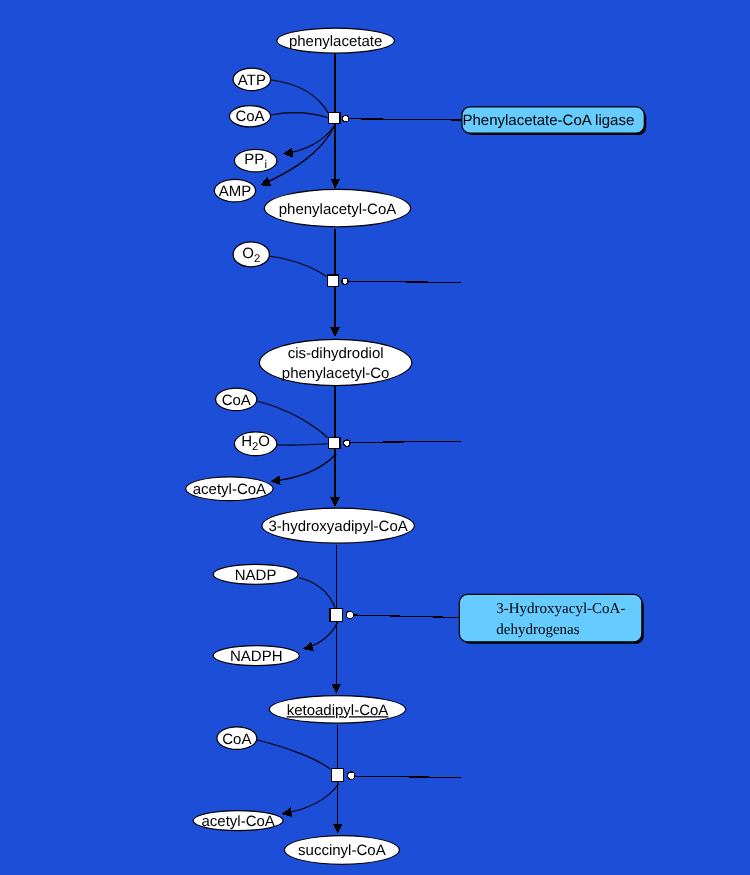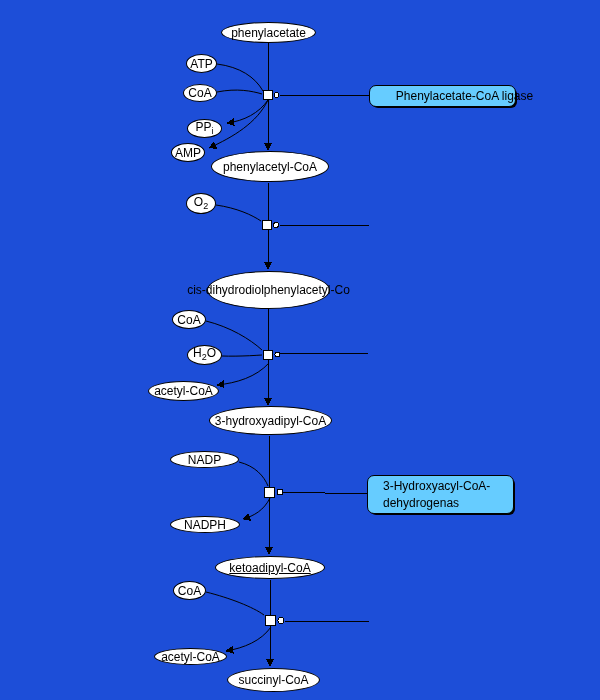--- a/index.html
+++ b/index.html
@@ -20,42 +20,41 @@
     background: #ffffff;
     border: 1px solid #000000;
     border-radius: 50%;
     display: flex;
     align-items: center;
     justify-content: center;
     white-space: nowrap;
     line-height: 1;
     text-align: center;
   }
-  .met.two-line { flex-direction: row; line-height: 16px; }
+  .met.two-line { flex-direction: column; line-height: 16px; }
   sub { font-size: 9px; line-height: 1; }
   .enz {
     position: absolute;
     box-sizing: border-box;
     background: #66CCFF;
     border: 1px solid #000000;
     border-radius: 7px;
     box-shadow: 2px 2px 0 -1px #000000;
     display: flex;
     align-items: center;
-    justify-content: center;
     white-space: nowrap;
     line-height: 1;
-    padding-left: 44px;
   }
   .enz.two-line {
     flex-direction: column;
     align-items: flex-start;
     justify-content: center;
-    padding-left: 15px;
+    padding-left: 29px;
     line-height: 17px;
+    font-family: Liberation Serif, serif;
   }
   svg path, svg rect, svg circle { shape-rendering: crispEdges; }
   svg path.curve { shape-rendering: auto; }
 </style>
 </head>
 <body>
 
 <div class="canvas">
 
   <svg class="layer" width="600" height="700">

